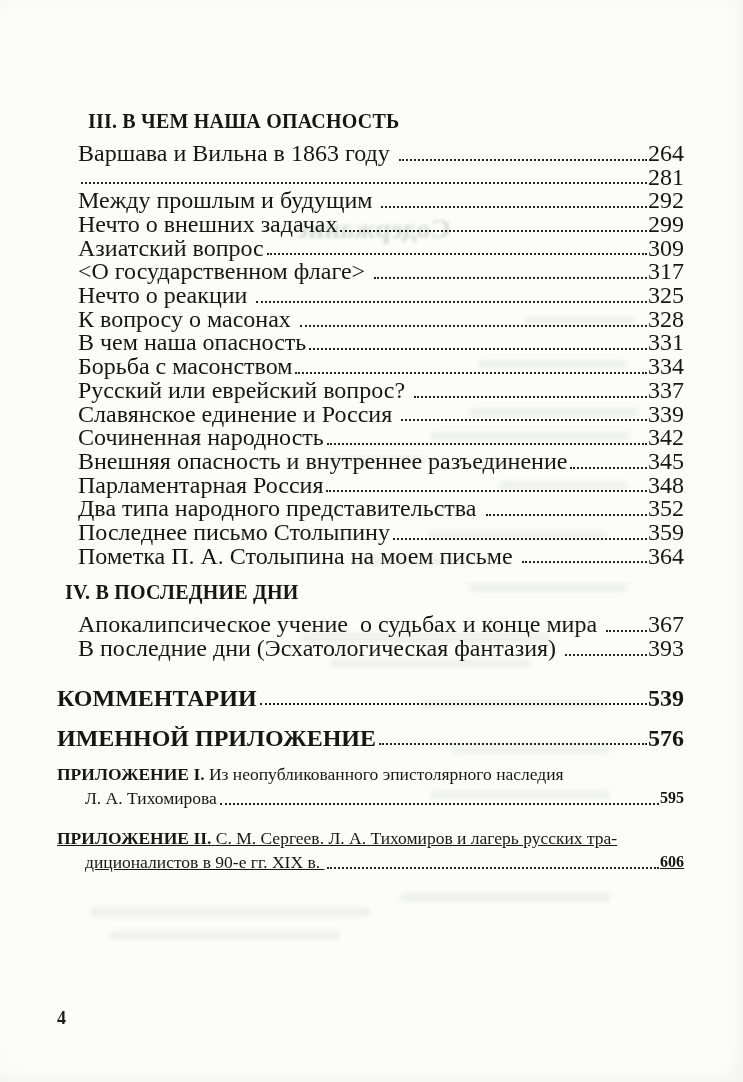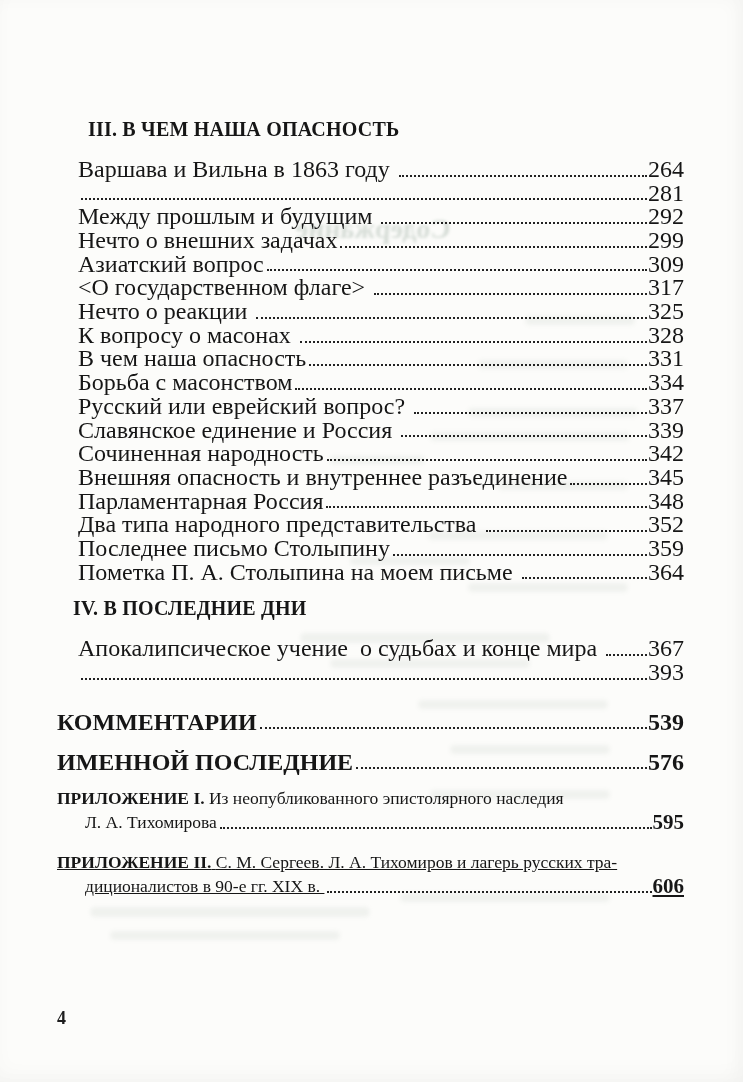--- a/index.html
+++ b/index.html
@@ -15,21 +15,21 @@
     box-shadow: inset -8px 0 16px rgba(0,0,0,0.025), inset 0 -10px 18px rgba(0,0,0,0.02);
   }
   .content {
     position: absolute;
     left: 57px;
     right: 59px;
     top: 0;
     padding-top: 101px;
   }
   h2 {
-    margin: 16px;
+    margin: 8px;
     font-size: 20px;
     line-height: 25px;
     font-weight: bold;
     letter-spacing: 0.2px;
     white-space: pre;
   }
   .sec3-heading { margin-left: 31px; }
   .sec4-heading { margin-top: 12px; }
   .entries { margin-left: 21px; }
   .entries-3 { margin-top: 7px; }
@@ -52,21 +52,21 @@
   .bold-row { font-weight: bold; height: 24px; line-height: 24px; }
   .bold-row .leader { border-bottom-width: 2.6px; margin-bottom: 5px; }
   .row-comments { margin-top: 25px; }
   .row-index   { margin-top: 16px; }
   .appendix { font-size: 17.5px; line-height: 24px; }
   .appendix-1 { margin-top: 12px; }
   .appendix-2 { margin-top: 16px; text-decoration: underline; }
   .appendix .app-line1 { white-space: nowrap; }
   .appendix .label { font-weight: bold; }
   .appendix .toc-row { margin-left: 28px; height: 24px; line-height: 24px; font-size: 17.5px; }
-  .appendix .toc-row .p { font-weight: bold; font-size: 21px; }
+  .appendix .toc-row .p { font-weight: bold; font-size: 16px; }
   .folio {
     position: absolute;
     left: 57px;
     top: 1008px;
     font-size: 18px;
     font-weight: bold;
     color: #1d1d1d;
   }
   
   .ghost-word {
@@ -211,33 +211,34 @@
       </div>
 
     <h2 class="sec4-heading">IV. В ПОСЛЕДНИЕ ДНИ</h2>
     <div class="entries entries-4">
         <div class="toc-row">
           <span class="t">Апокалипсическое учение  о судьбах и конце мира </span>
           <span class="leader"></span>
           <span class="p">367</span>
         </div>
         <div class="toc-row">
+          <span class="t">В последние дни (Эсхатологическая фантазия) </span>
           <span class="leader"></span>
           <span class="p">393</span>
         </div>
       </div>
 
     <div class="toc-row bold-row row-comments">
       <span class="t">КОММЕНТАРИИ</span>
       <span class="leader"></span>
       <span class="p">539</span>
     </div>
 
     <div class="toc-row bold-row row-index">
-      <span class="t">ИМЕННОЙ ПОСЛЕДНИЕ</span>
+      <span class="t">ИМЕННОЙ ПРИЛОЖЕНИЕ</span>
       <span class="leader"></span>
       <span class="p">576</span>
     </div>
 
     <div class="appendix appendix-1">
       <div class="app-line1">
         <span class="label">ПРИЛОЖЕНИЕ I.</span>
         <span>Из неопубликованного эпистолярного наследия</span>
       </div>
       <div class="toc-row">

